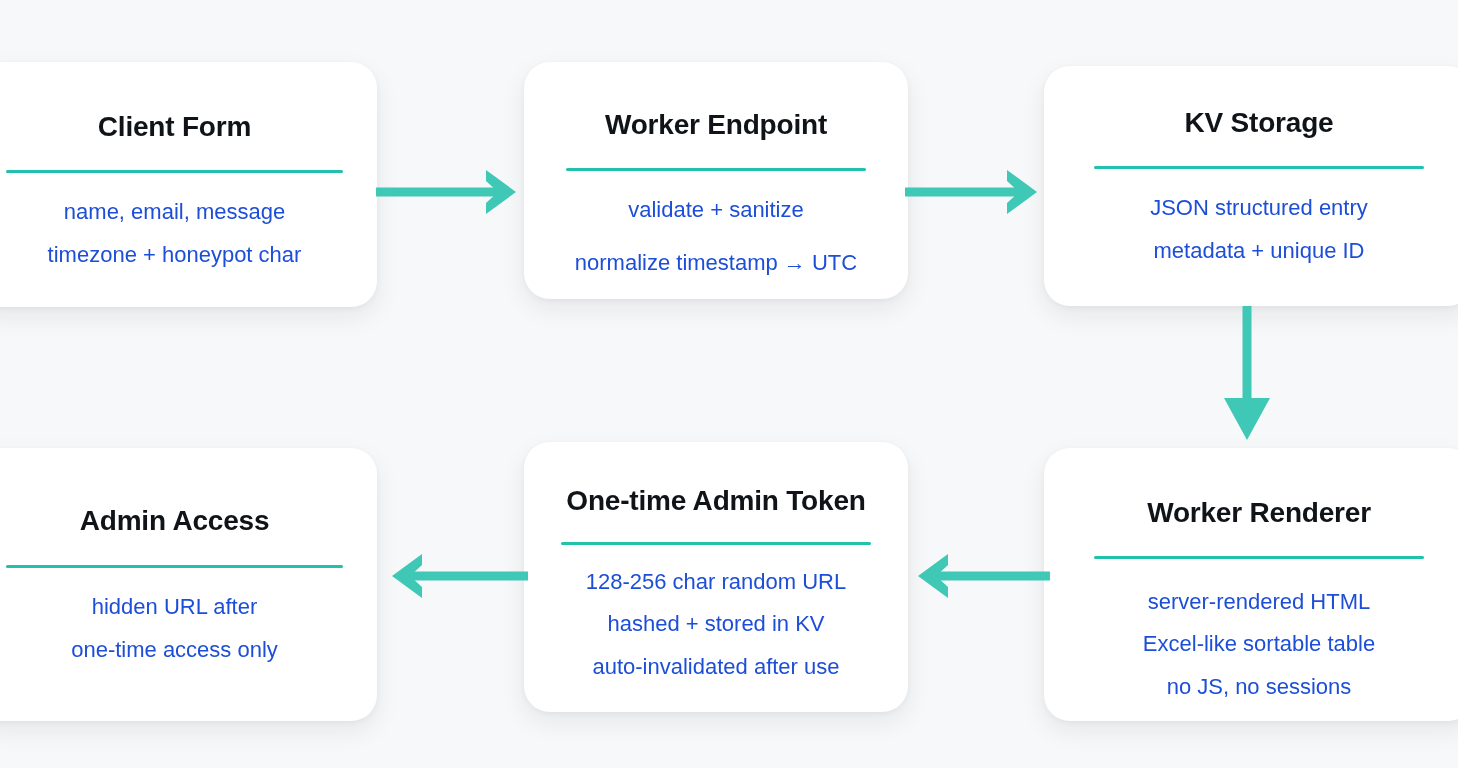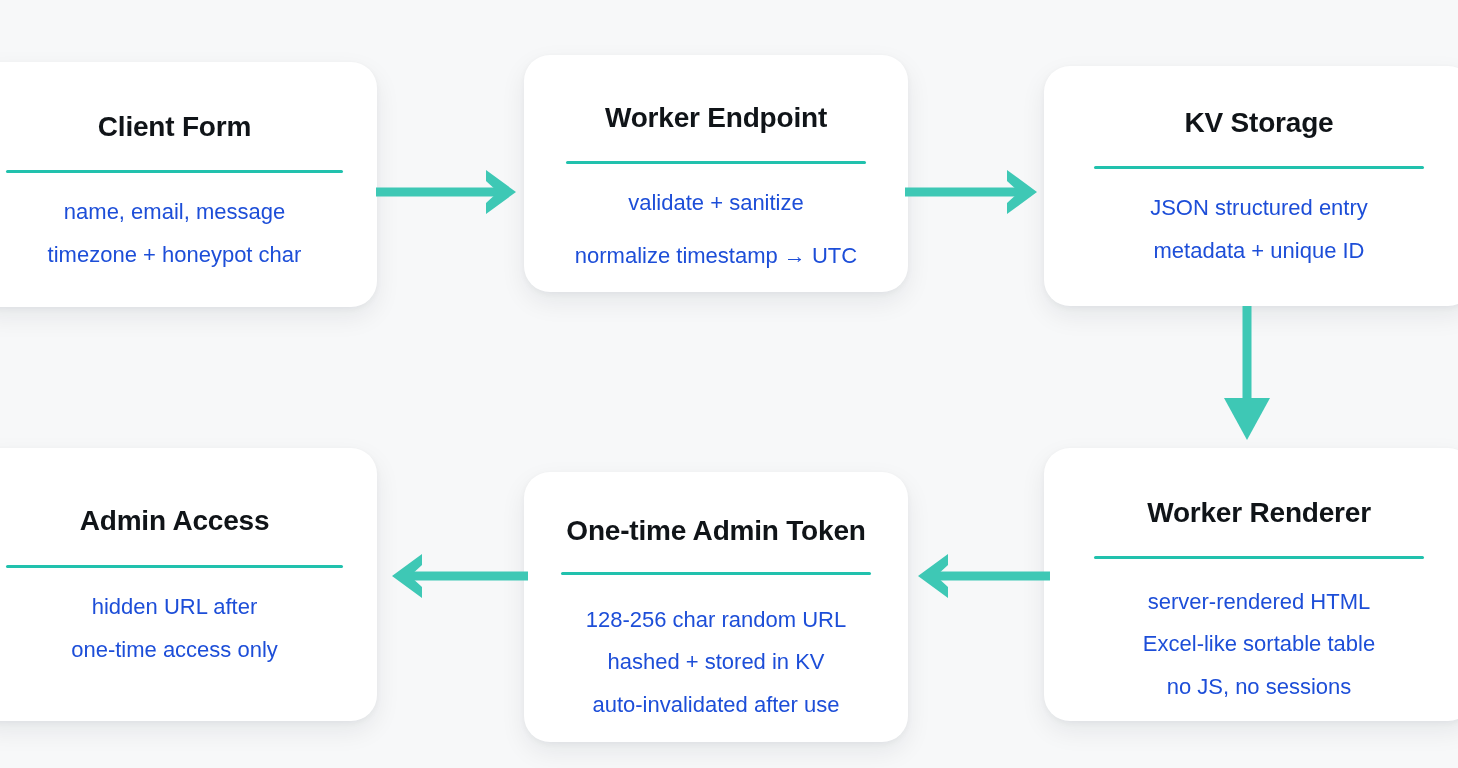--- a/index.html
+++ b/index.html
@@ -73,21 +73,21 @@
   
   #card-client-form {
     left: -28px; top: 62px; width: 405px; height: 245px;
     padding: 32px 34px 0 34px;
   }
   #card-client-form .node-title { margin-top: 16px; }
   #card-client-form .node-divider { margin-top: 26px; }
   #card-client-form .node-lines { margin-top: 24px; gap: 14px; }
 
   #card-worker-endpoint {
-    left: 524px; top: 55px; width: 384px; height: 237px;
+    left: 524px; top: 62px; width: 384px; height: 237px;
     padding: 30px 28px 0 28px;
   }
   #card-worker-endpoint .node-title { margin-top: 16px; }
   #card-worker-endpoint .node-divider { margin-top: 26px; width: 300px; }
   #card-worker-endpoint .node-lines { margin-top: 24px; gap: 24px; }
 
   #card-kv-storage {
     left: 1044px; top: 66px; width: 430px; height: 240px;
     padding: 32px 30px 0 30px;
   }
@@ -97,26 +97,26 @@
 
   #card-admin-access {
     left: -28px; top: 448px; width: 405px; height: 273px;
     padding: 36px 34px 0 34px;
   }
   #card-admin-access .node-title { margin-top: 20px; }
   #card-admin-access .node-divider { margin-top: 27px; }
   #card-admin-access .node-lines { margin-top: 24px; gap: 14px; }
 
   #card-admin-token {
-    left: 524px; top: 472px; width: 384px; height: 270px;
+    left: 524px; top: 442px; width: 384px; height: 270px;
     padding: 28px 24px 0 24px;
   }
   #card-admin-token .node-title { margin-top: 14px; }
   #card-admin-token .node-divider { margin-top: 24px; width: 310px; }
-  #card-admin-token .node-lines { margin-top: 30px; gap: 13px; }
+  #card-admin-token .node-lines { margin-top: 22px; gap: 13px; }
 
   #card-admin-renderer {
     left: 1044px; top: 448px; width: 430px; height: 273px;
     padding: 30px 30px 0 30px;
   }
   #card-admin-renderer .node-title { margin-top: 18px; }
   #card-admin-renderer .node-divider { margin-top: 26px; width: 330px; }
   #card-admin-renderer .node-lines { margin-top: 28px; gap: 13px; }
 
   

